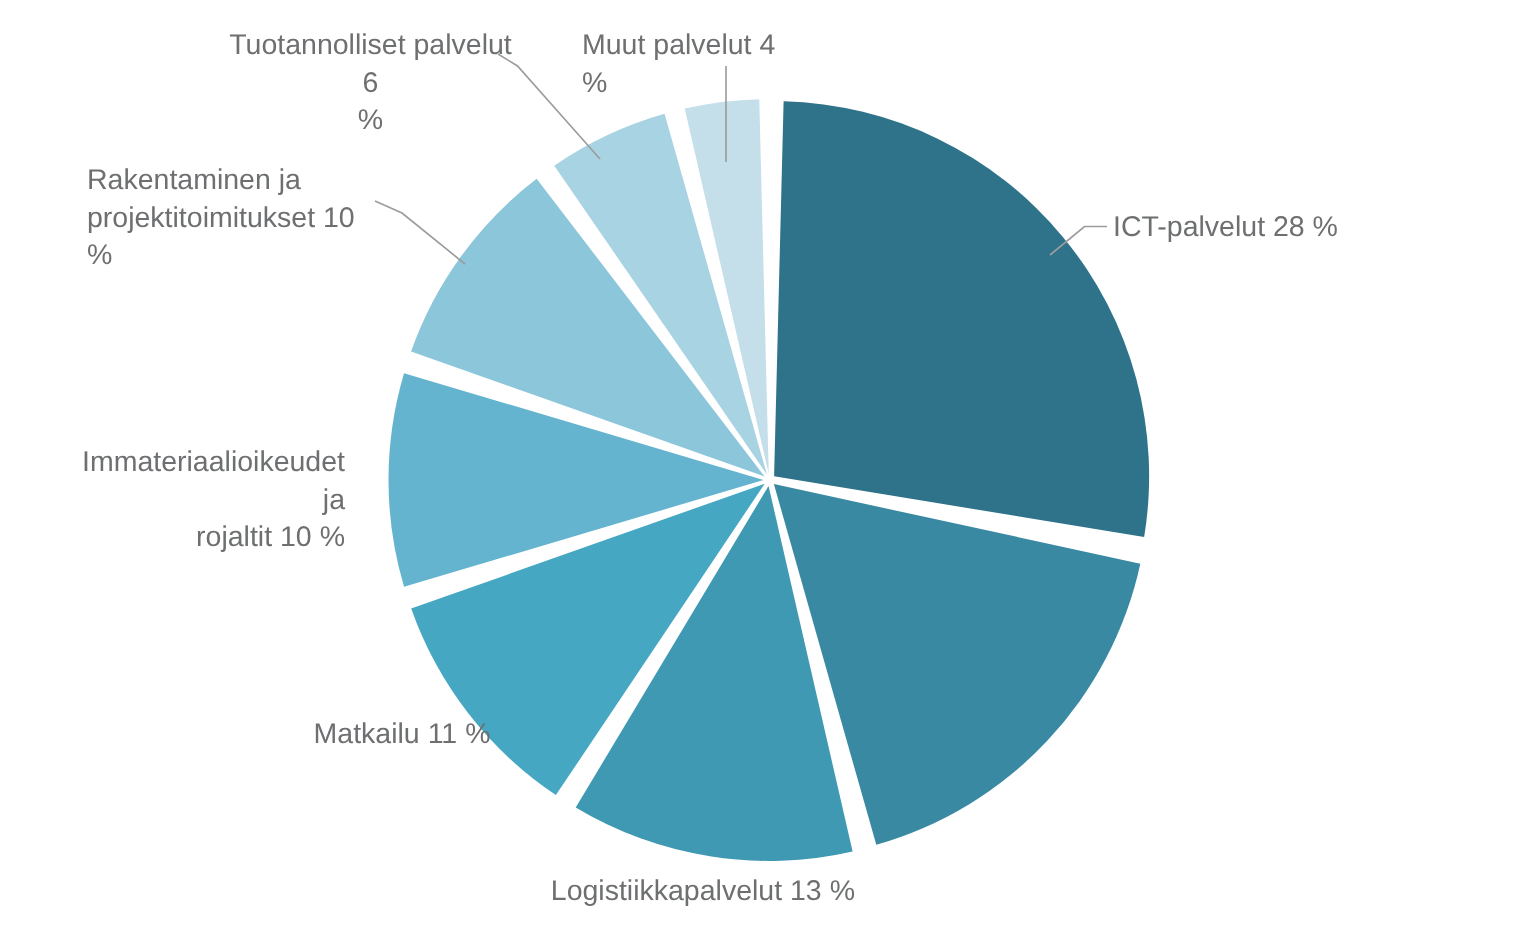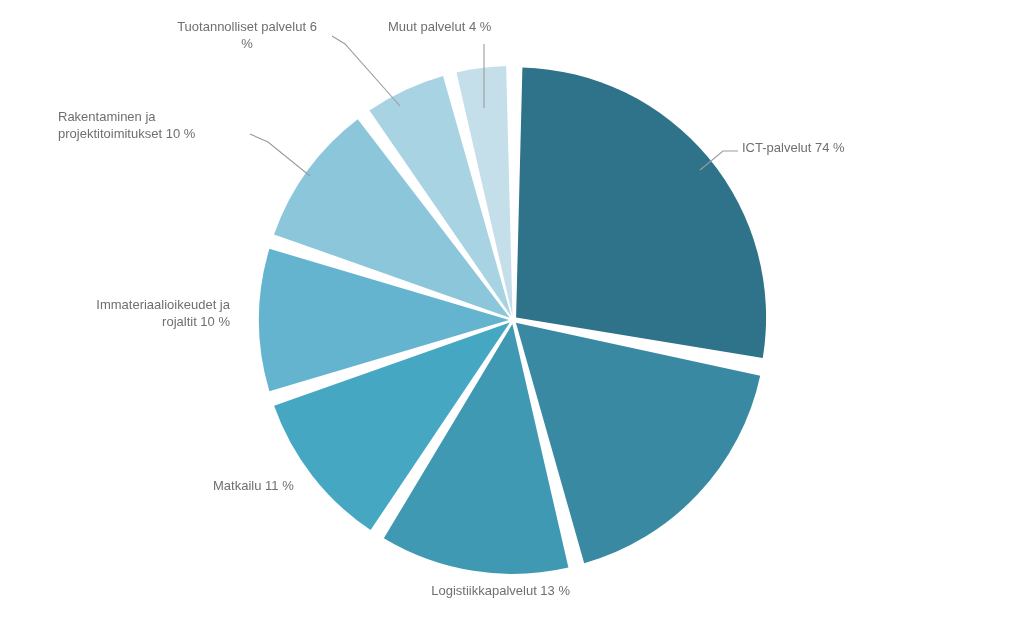--- a/index.html
+++ b/index.html
@@ -20,29 +20,29 @@
   #pie-svg {
     position: absolute;
     left: 0;
     top: 0;
     width: 1024px;
     height: 633px;
   }
   .slice-label {
     position: absolute;
     color: #6d6f71;
-    font-size: 13px;
+    font-size: 19px;
     line-height: 1.32;
     font-family: "Liberation Sans", sans-serif;
     white-space: pre-line;
   }
   .lbl-ict        { left: 742px; top: 139px;  text-align: left;   width: 200px; }
   .lbl-liike      { left: 704px; top: 495px;  text-align: right;  width: 206px; }
   .lbl-logistiikka{ left: 330px; top: 582px;  text-align: right;   width: 240px; }
-  .lbl-matkailu   { left: 177px; top: 477px;  text-align: left;   width: 150px; margin-left: 36px; }
+  .lbl-matkailu   { left: 177px; top: 477px;  text-align: right;   width: 150px; }
   .lbl-immat      { left: 44px;  top: 296px;  text-align: right;  width: 186px; }
   .lbl-rakent     { left: 58px;  top: 108px;  text-align: left;  width: 186px; }
   .lbl-tuotan     { left: 148px; top: 18px;   text-align: center; width: 198px; }
   .lbl-muut       { left: 388px; top: 18px;   text-align: left; width: 150px; }
 </style>
 </head>
 <body>
 
 <div id="chart-root">
 
@@ -58,21 +58,21 @@
         <path d="M 512.50 316.03 L 456.47 72.39 A 250 250 0 0 1 506.17 66.11 Z" fill="#C5DFEA"></path>
       </g>
     <g id="leader-lines" fill="none" stroke="#9a9c9e" stroke-width="1.1">
       <path d="M 700 170 L 723 151 L 738 151"></path>
       <path d="M 310 176 L 268 142 L 250 134"></path>
       <path d="M 400 106 L 345 44 L 332 36"></path>
       <path d="M 484 108 L 484 44"></path>
     </g>
   </svg>
 
-  <div class="slice-label lbl-ict">ICT-palvelut 74 %</div>
+  <div class="slice-label lbl-ict">ICT-palvelut 28 %</div>
   <div class="slice-label lbl-logistiikka">Logistiikkapalvelut 13 %</div>
   <div class="slice-label lbl-matkailu">Matkailu 11 %</div>
   <div class="slice-label lbl-immat">Immateriaalioikeudet ja
 rojaltit 10 %</div>
   <div class="slice-label lbl-rakent">Rakentaminen ja
 projektitoimitukset 10 %</div>
   <div class="slice-label lbl-tuotan">Tuotannolliset palvelut 6
 %</div>
   <div class="slice-label lbl-muut">Muut palvelut 4 %</div>
 

